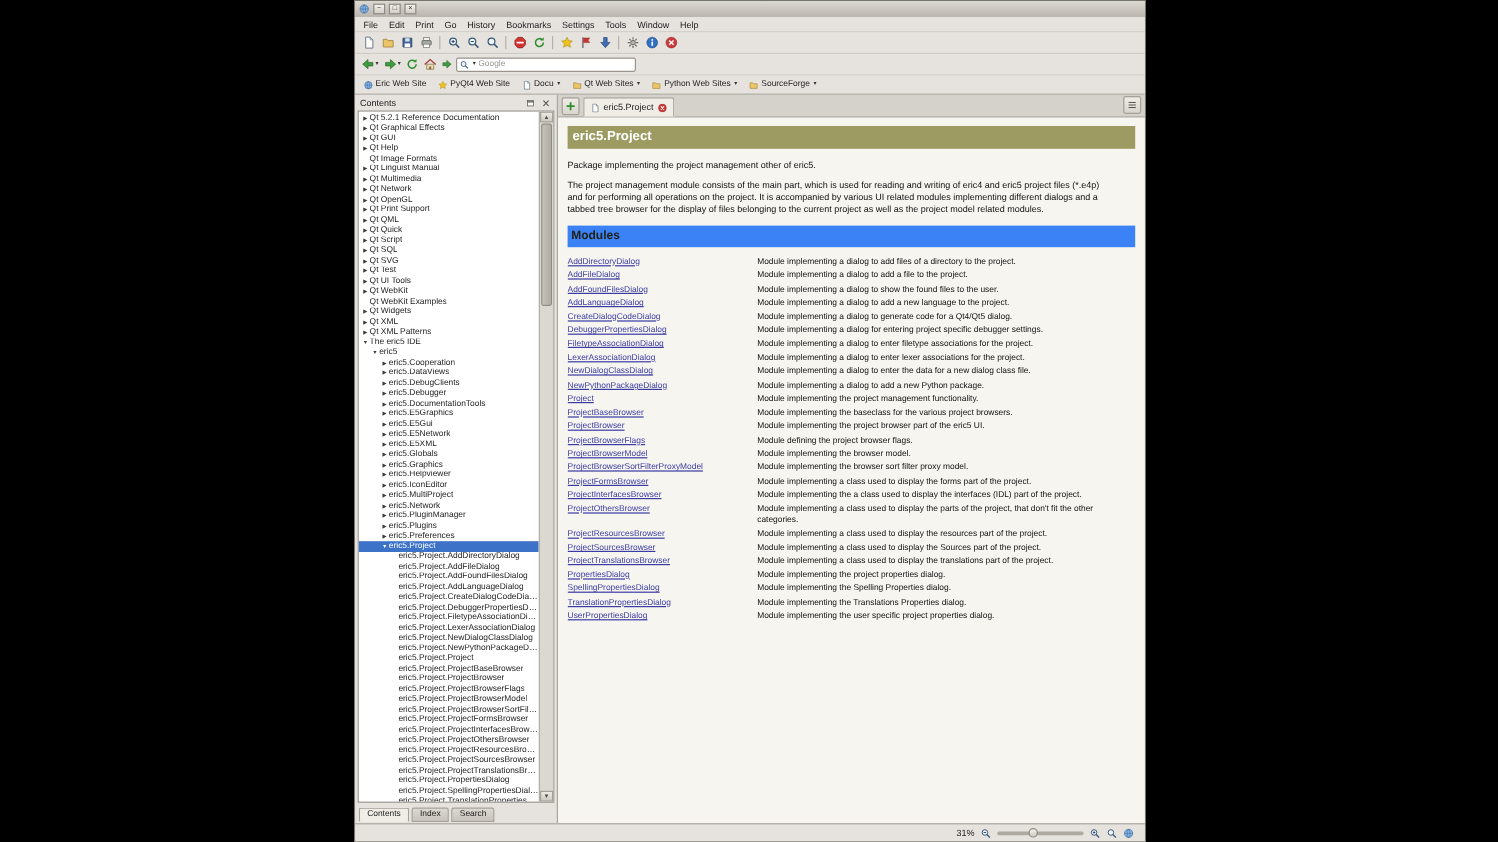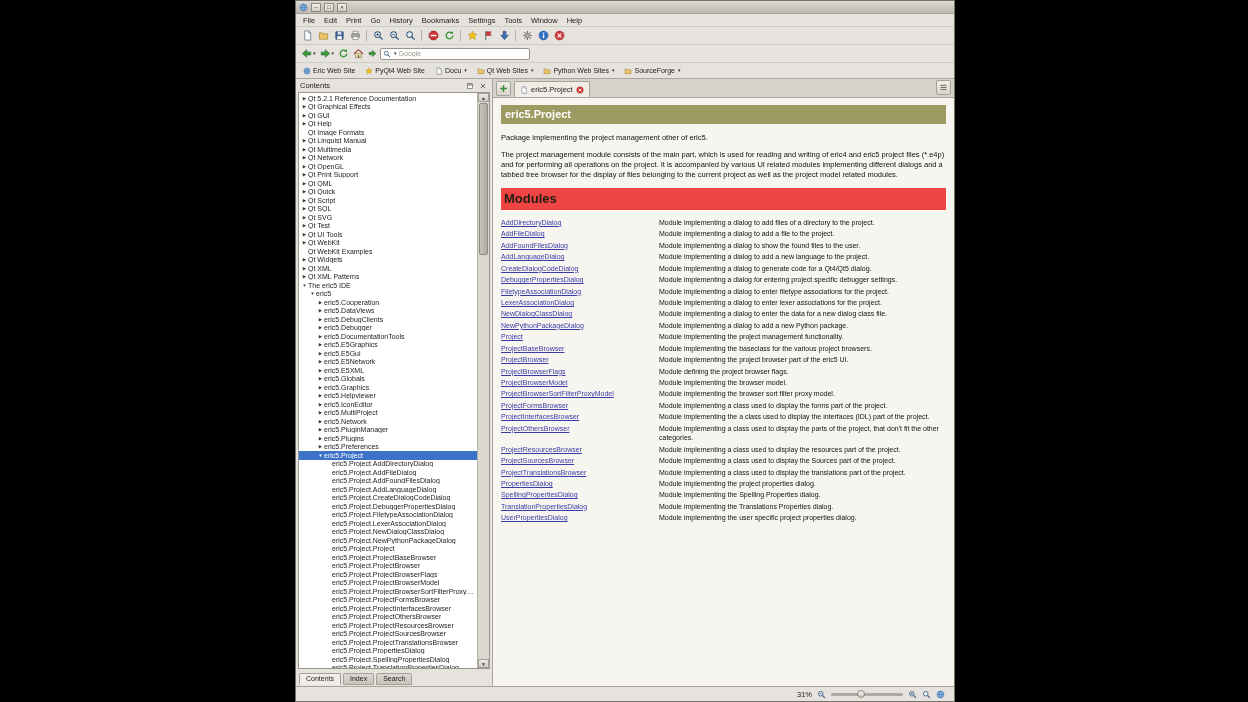--- a/index.html
+++ b/index.html
@@ -27,21 +27,21 @@
   .field{height:12px;background:#fff;border:1px solid #99958d;border-radius:2px;display:flex;align-items:center;gap:2px;padding:0 2px;box-sizing:border-box}
   .url-wrap{flex:1;min-width:0}
   .field input{border:none;outline:none;background:transparent;font-family:"Liberation Sans",sans-serif;font-size:7px;color:#1c1c1c;width:100%;padding:0;height:10px}
   .search-wrap{width:150px}
   .search-wrap input::placeholder{color:#9a978f}
   
   .bookmarksbar{height:15px;flex:none;display:flex;align-items:center;gap:10px;padding:0 7px;background:#e6e3de;border-bottom:1px solid #aaa69e;font-size:7px;color:#1c1c1c}
   .bm{display:flex;align-items:center;gap:2px}
   
   .main{flex:1;display:flex;min-height:0}
-  .sidebar{width:197px;flex:none;box-sizing:border-box;display:flex;flex-direction:column;background:#e6e3de;border-right:1px solid #aaa69e}
+  .sidebar{width:169px;flex:none;box-sizing:border-box;display:flex;flex-direction:column;background:#e6e3de;border-right:1px solid #aaa69e}
   .side-header{height:13px;flex:none;display:flex;align-items:center;gap:3px;padding:0 4px;font-size:7.5px;color:#1c1c1c}
   .side-header .sp{flex:1}
   .side-btn{width:10px;height:10px;display:flex;align-items:center;justify-content:center}
   .tree-wrap{flex:1;min-height:0;display:flex;margin:0 2px;border:1px solid #99958d;background:#fff}
   .tree{flex:1;min-width:0;overflow:hidden;font-size:7px;color:#1c1c1c;padding-top:1px}
   .tree-row{height:8.5px;display:flex;align-items:center;white-space:nowrap;overflow:hidden}
   .tree-row .arrow{width:7px;flex:none;font-size:4.5px;text-align:center;color:#3c3a36}
   .tree-row .tlabel{overflow:hidden;text-overflow:ellipsis;min-width:0}
   .tree-row.selected{background:#3c72c8;color:#fff}
   .tree-row.selected .arrow{color:#fff}
@@ -55,21 +55,21 @@
   
   .content{flex:1;min-width:0;display:flex;flex-direction:column}
   .tabbar{height:17px;flex:none;background:#d5d1cb;display:flex;align-items:flex-end;gap:3px;padding:1px 3px 0;border-bottom:1px solid #aaa69e}
   .newtab-btn{width:13px;height:13px;margin-bottom:1px;display:flex;align-items:center;justify-content:center;border:1px solid #a5a199;border-radius:2px;background:linear-gradient(#f0ede7,#d8d4ce)}
   .tab{height:15px;display:flex;align-items:center;gap:3px;background:#f0ede7;border:1px solid #a5a199;border-bottom:none;border-radius:2px 2px 0 0;padding:0 5px;font-size:7.5px;color:#1c1c1c}
   .tablist-btn{margin-left:auto;width:13px;height:13px;margin-bottom:2px;display:flex;align-items:center;justify-content:center;border:1px solid #a5a199;border-radius:2px;background:linear-gradient(#f0ede7,#d8d4ce)}
   .page{flex:1;min-height:0;overflow:hidden;background:#f6f5ef;padding:6px 8px;font-size:7.5px;color:#111;line-height:1.35}
   .page-title{background:#9d9b62;color:#fff;font-size:11px;font-weight:bold;padding:2px 4px;margin:1px 0 9px}
   .intro{margin:0 0 7px;max-width:445px}
   .desc{margin:0 0 8px;max-width:445px}
-  .section-h{background:#ef4444;color:#201f12;font-size:13px;font-weight:bold;padding:2px 3px;margin:0 0 8px}
+  .section-h{background:#3b82f6;color:#201f12;font-size:10px;font-weight:bold;padding:2px 3px;margin:0 0 8px}
   .modules{display:grid;grid-template-columns:152px 1fr;column-gap:6px;row-gap:2px;font-size:7px;align-items:start}
   .mod-link{color:#3b3ba5;text-decoration:underline;white-space:nowrap;overflow:hidden;text-overflow:ellipsis}
   .mod-desc{color:#111}
   
   .statusbar{height:14px;flex:none;background:#e6e3de;border-top:1px solid #aaa69e;display:flex;align-items:center;justify-content:flex-end;gap:5px;padding:0 9px;font-size:7.5px;color:#1c1c1c}
   .slider{width:72px;height:3px;background:#aeaaa2;border-radius:2px;position:relative}
   .slider-handle{position:absolute;left:26px;top:-3px;width:8px;height:8px;background:linear-gradient(#f5f2ec,#cfcbc4);border:1px solid #8f8b84;border-radius:50%;box-sizing:border-box}
 </style>
 </head>
 <body>

